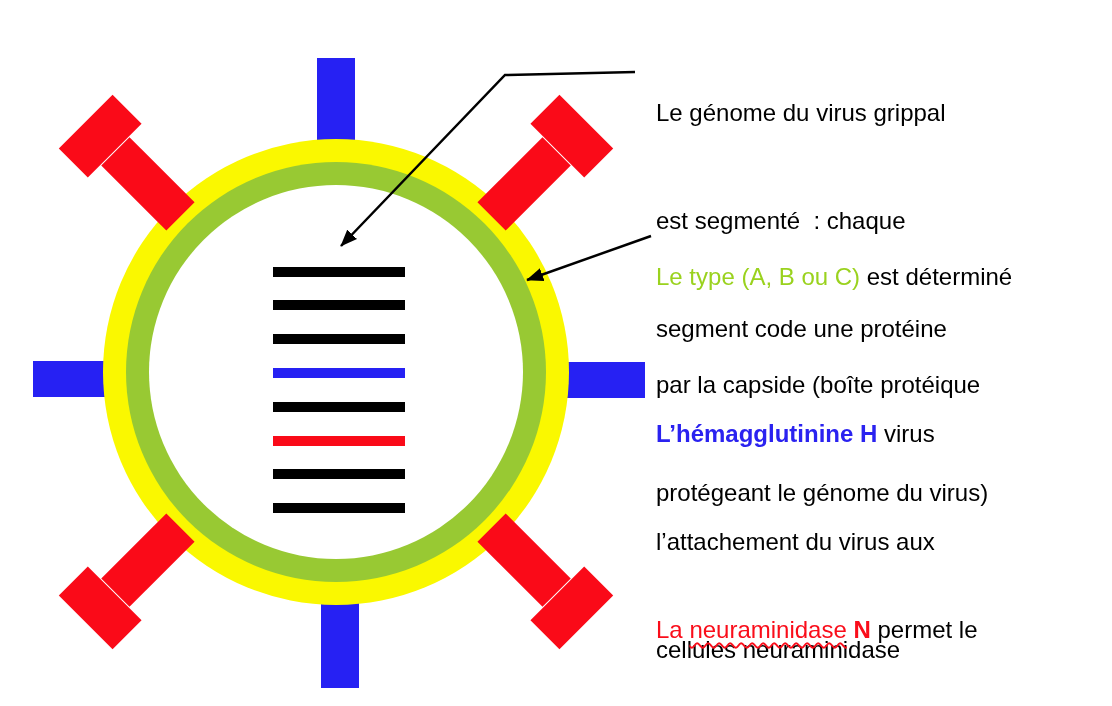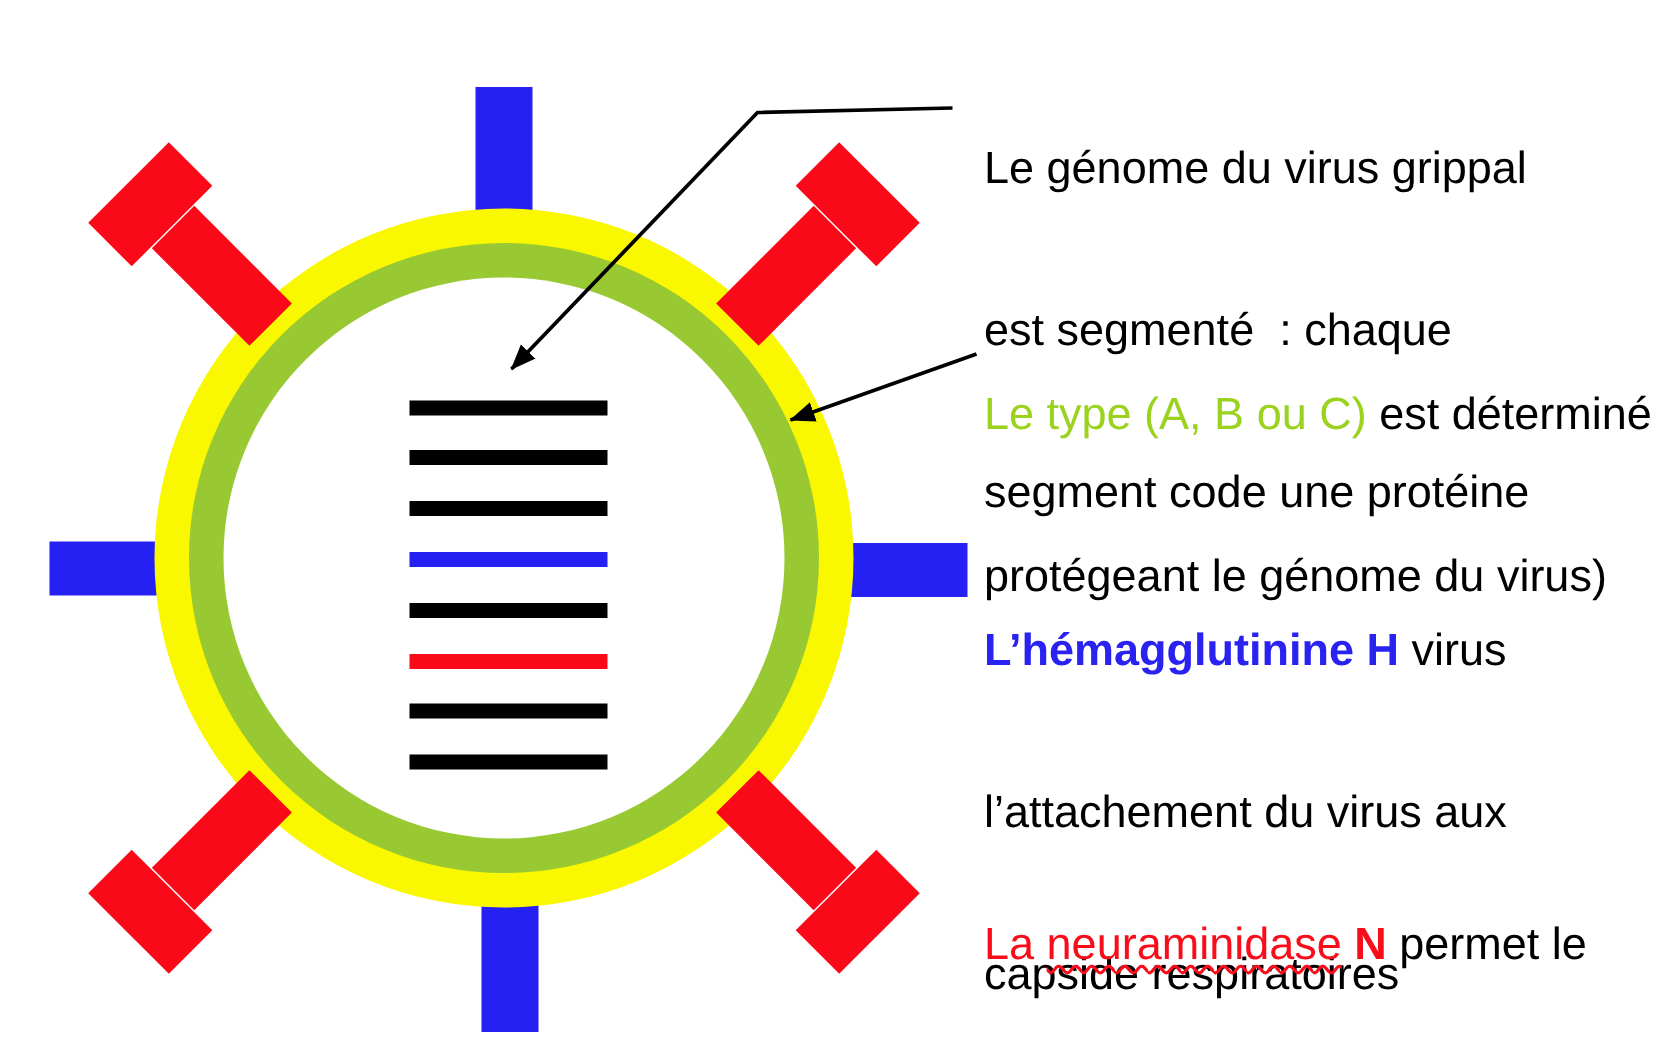--- a/index.html
+++ b/index.html
@@ -18,21 +18,21 @@
   .n-spike   { fill: var(--n-red); }
   .envelope  { fill: var(--envelope-yellow); }
   .capsid    { fill: var(--capsid-green); }
   .core      { fill: #ffffff; }
   .arrow     { stroke: var(--arrow-black); stroke-width: 2.5; fill: none; }
 
   
   .txt {
     position: absolute;
     left: 656px;
-    font-size: 30px;
+    font-size: 24px;
     line-height: 36px;
     color: #000000;
     white-space: pre;
   }
   .t-genome        { top: 23px; }
   .t-type          { top: 187px; }
   .t-hemagglutinin { top: 344px; }
   .t-neuraminidase { top: 540px; }
 
   .green-t { color: var(--text-green); }
@@ -101,27 +101,28 @@
   </svg>
 
   <div class="txt t-genome">
     <div>Le génome du virus grippal</div>
     <div>est segmenté  : chaque</div>
     <div>segment code une protéine</div>
   </div>
 
   <div class="txt t-type">
     <div><span class="green-t">Le type (A, B ou C)</span><span> est déterminé</span></div>
+    <div>par la capside (boîte protéique</div>
     <div>protégeant le génome du virus)</div>
   </div>
 
   <div class="txt t-hemagglutinin">
     <div><span class="blue-b">L’hémagglutinine H</span><span> virus</span></div>
     <div>l’attachement du virus aux</div>
-    <div>capside respiratoires</div>
+    <div>cellules neuraminidase</div>
   </div>
 
   <div class="txt t-neuraminidase">
     <div><span class="red-t">La </span><span class="red-t wavy">neuraminidase</span><span class="red-b"> N</span><span> permet le</span></div>
     
     
     
   </div>
 
 </div>

